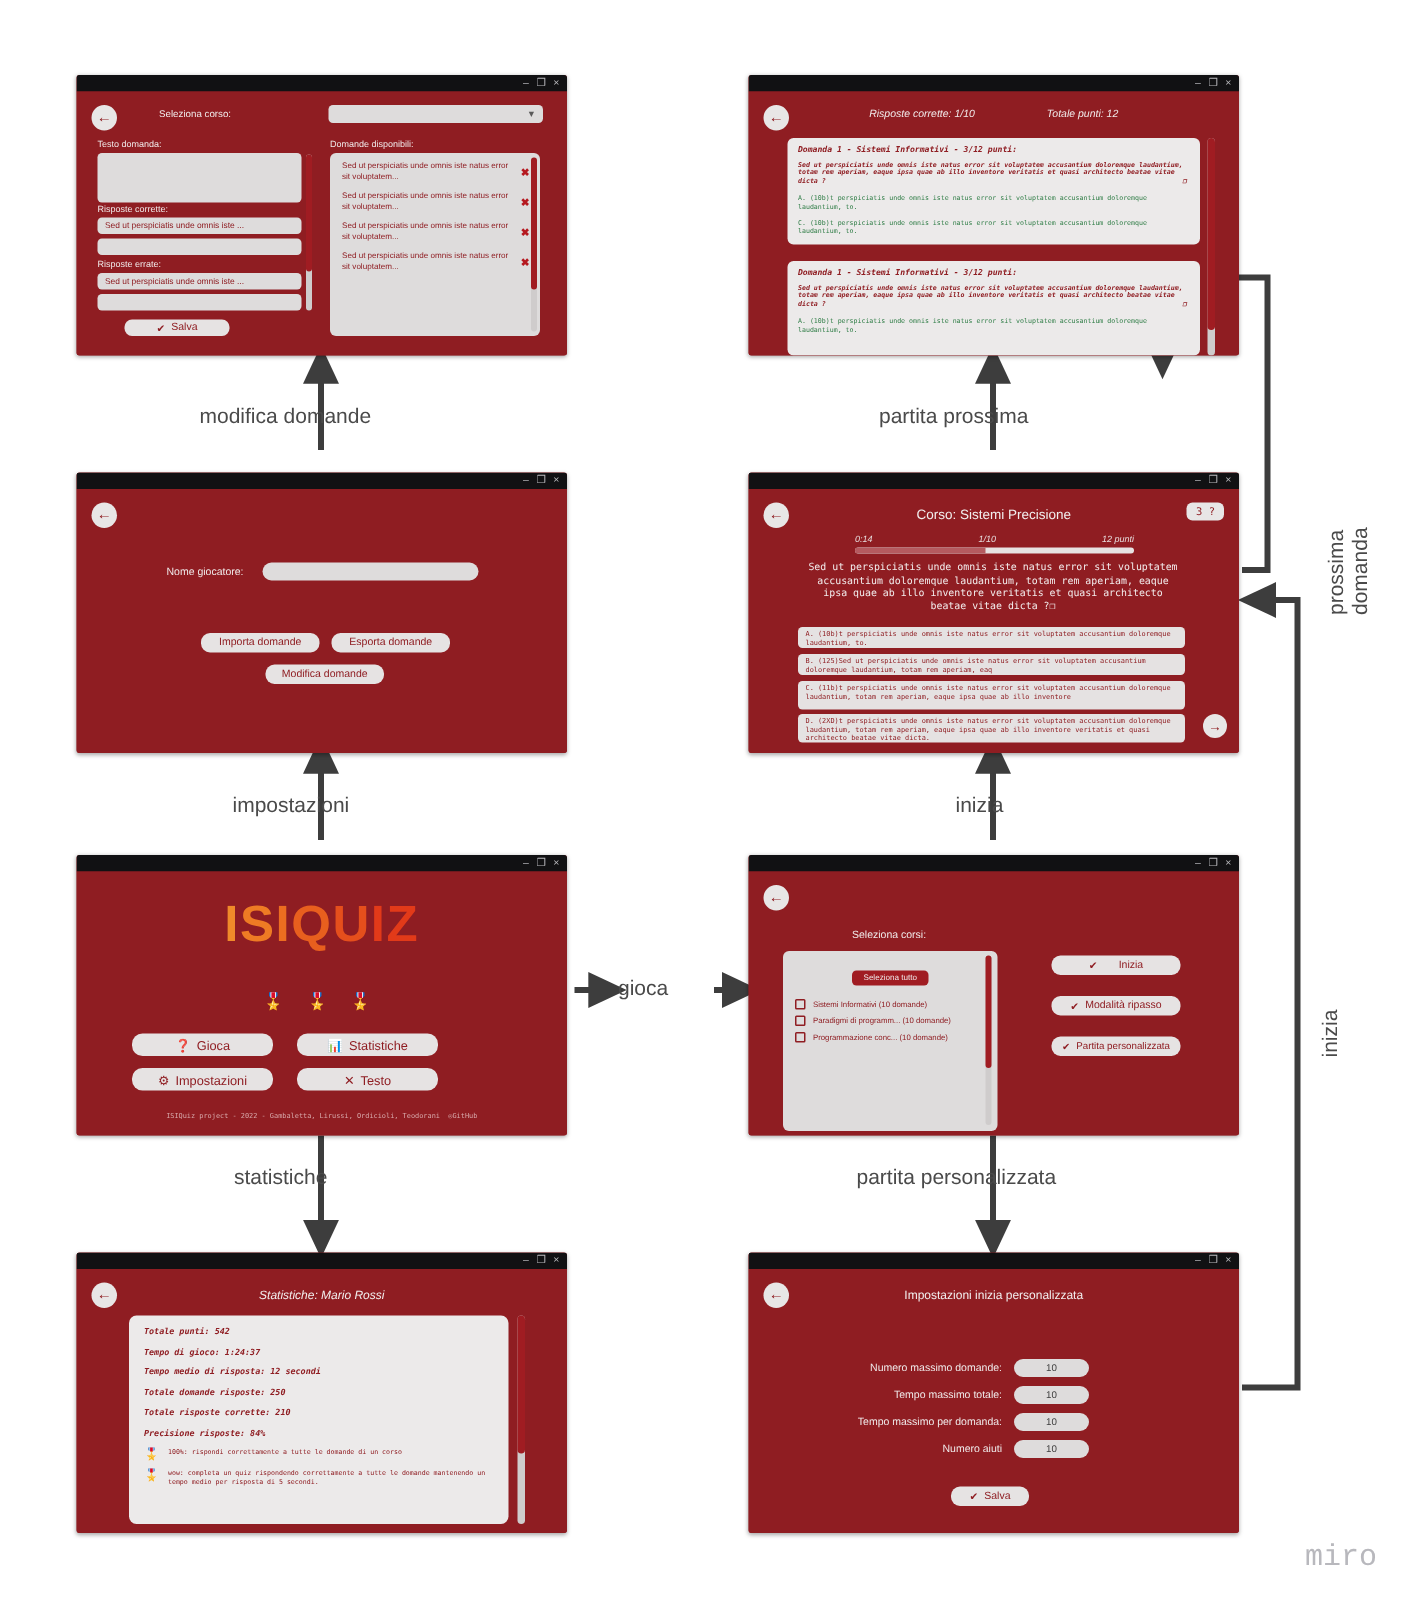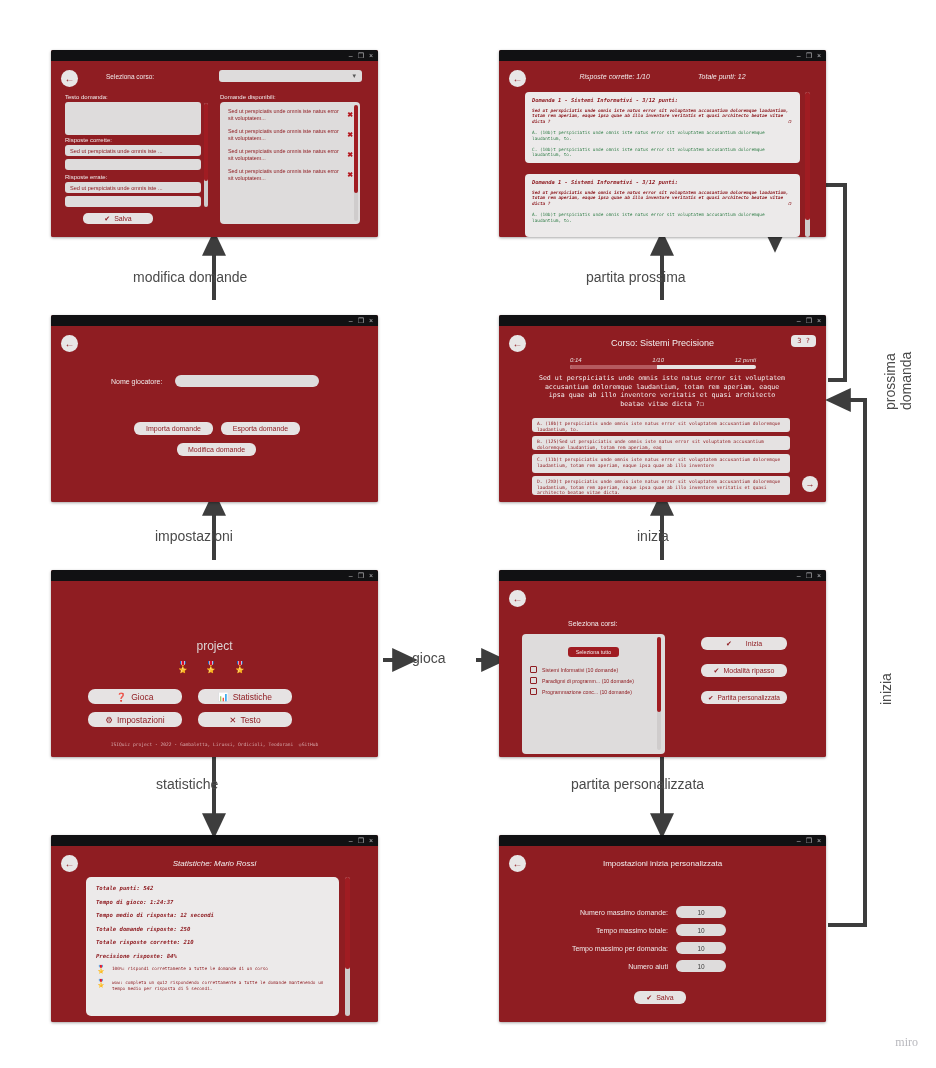--- a/index.html
+++ b/index.html
@@ -122,22 +122,22 @@
   
   .setrow { display:flex; align-items:center; justify-content:flex-end; gap:8px; margin-bottom:6px; }
   .setrow .l { color:#f0eaea; font-size:7px; }
   .setrow .v { background:#dedcdc; border-radius:7px; width:50px; height:12px; color:#3d3d3d;
                font-size:6.5px; display:flex; align-items:center; justify-content:center; }
 
   
   .arrow-label { position:absolute; color:#4a4a4a; font-size:14px; font-family:"Liberation Sans",sans-serif; }
   .arrow-label.vert { transform-origin: left top; }
   svg.flow { position:absolute; inset:0; width:936px; height:1068px; pointer-events:none; }
-  .miro { position:absolute; right:18px; bottom:18px; color:#b8b8bd; font-size:12px;
-          font-family:Liberation Serif, serif; }
+  .miro { position:absolute; right:18px; bottom:18px; color:#b8b8bd; font-size:20px;
+          font-family:Liberation Mono, monospace; }
 </style>
 </head>
 <body>
 
 <div class="canvas">
 
   <svg class="flow">
     <defs>
       <marker id="ah" markerWidth="7" markerHeight="7" refX="3.2" refY="3" orient="auto">
         <path d="M0,0 L6.4,3 L0,6 z" fill="#3d3d3d"></path>
@@ -253,21 +253,23 @@
     </div>
   </div>
 
   <div class="win" style="left:51px; top:570px; width:327px; height:187px;">
     <div class="titlebar">
       <span class="tb-btn">–</span>
       <span class="tb-btn">❐</span>
       <span class="tb-btn">×</span>
     </div>
     <div class="win-body">
-      <div class="subtitle" style="top:58px;">project</div>
+      <div class="logo" style="top:16px;">
+        <span class="c0">I</span><span class="c1">S</span><span class="c2">I</span><span class="c3">Q</span><span class="c4">U</span><span class="c5">I</span><span class="c5">Z</span>
+      </div>
       <div class="medals" style="top:80px;">🎖️ 🎖️ 🎖️</div>
 
       <div class="btn" style="position:absolute; left:37px; top:108px; width:94px; height:15px; border-radius:7px; font-size:8.5px;">
         <span>❓</span>
         <span>Gioca</span>
       </div>
       <div class="btn" style="position:absolute; left:147px; top:108px; width:94px; height:15px; border-radius:7px; font-size:8.5px;">
         <span>📊</span>
         <span>Statistiche</span>
       </div>

